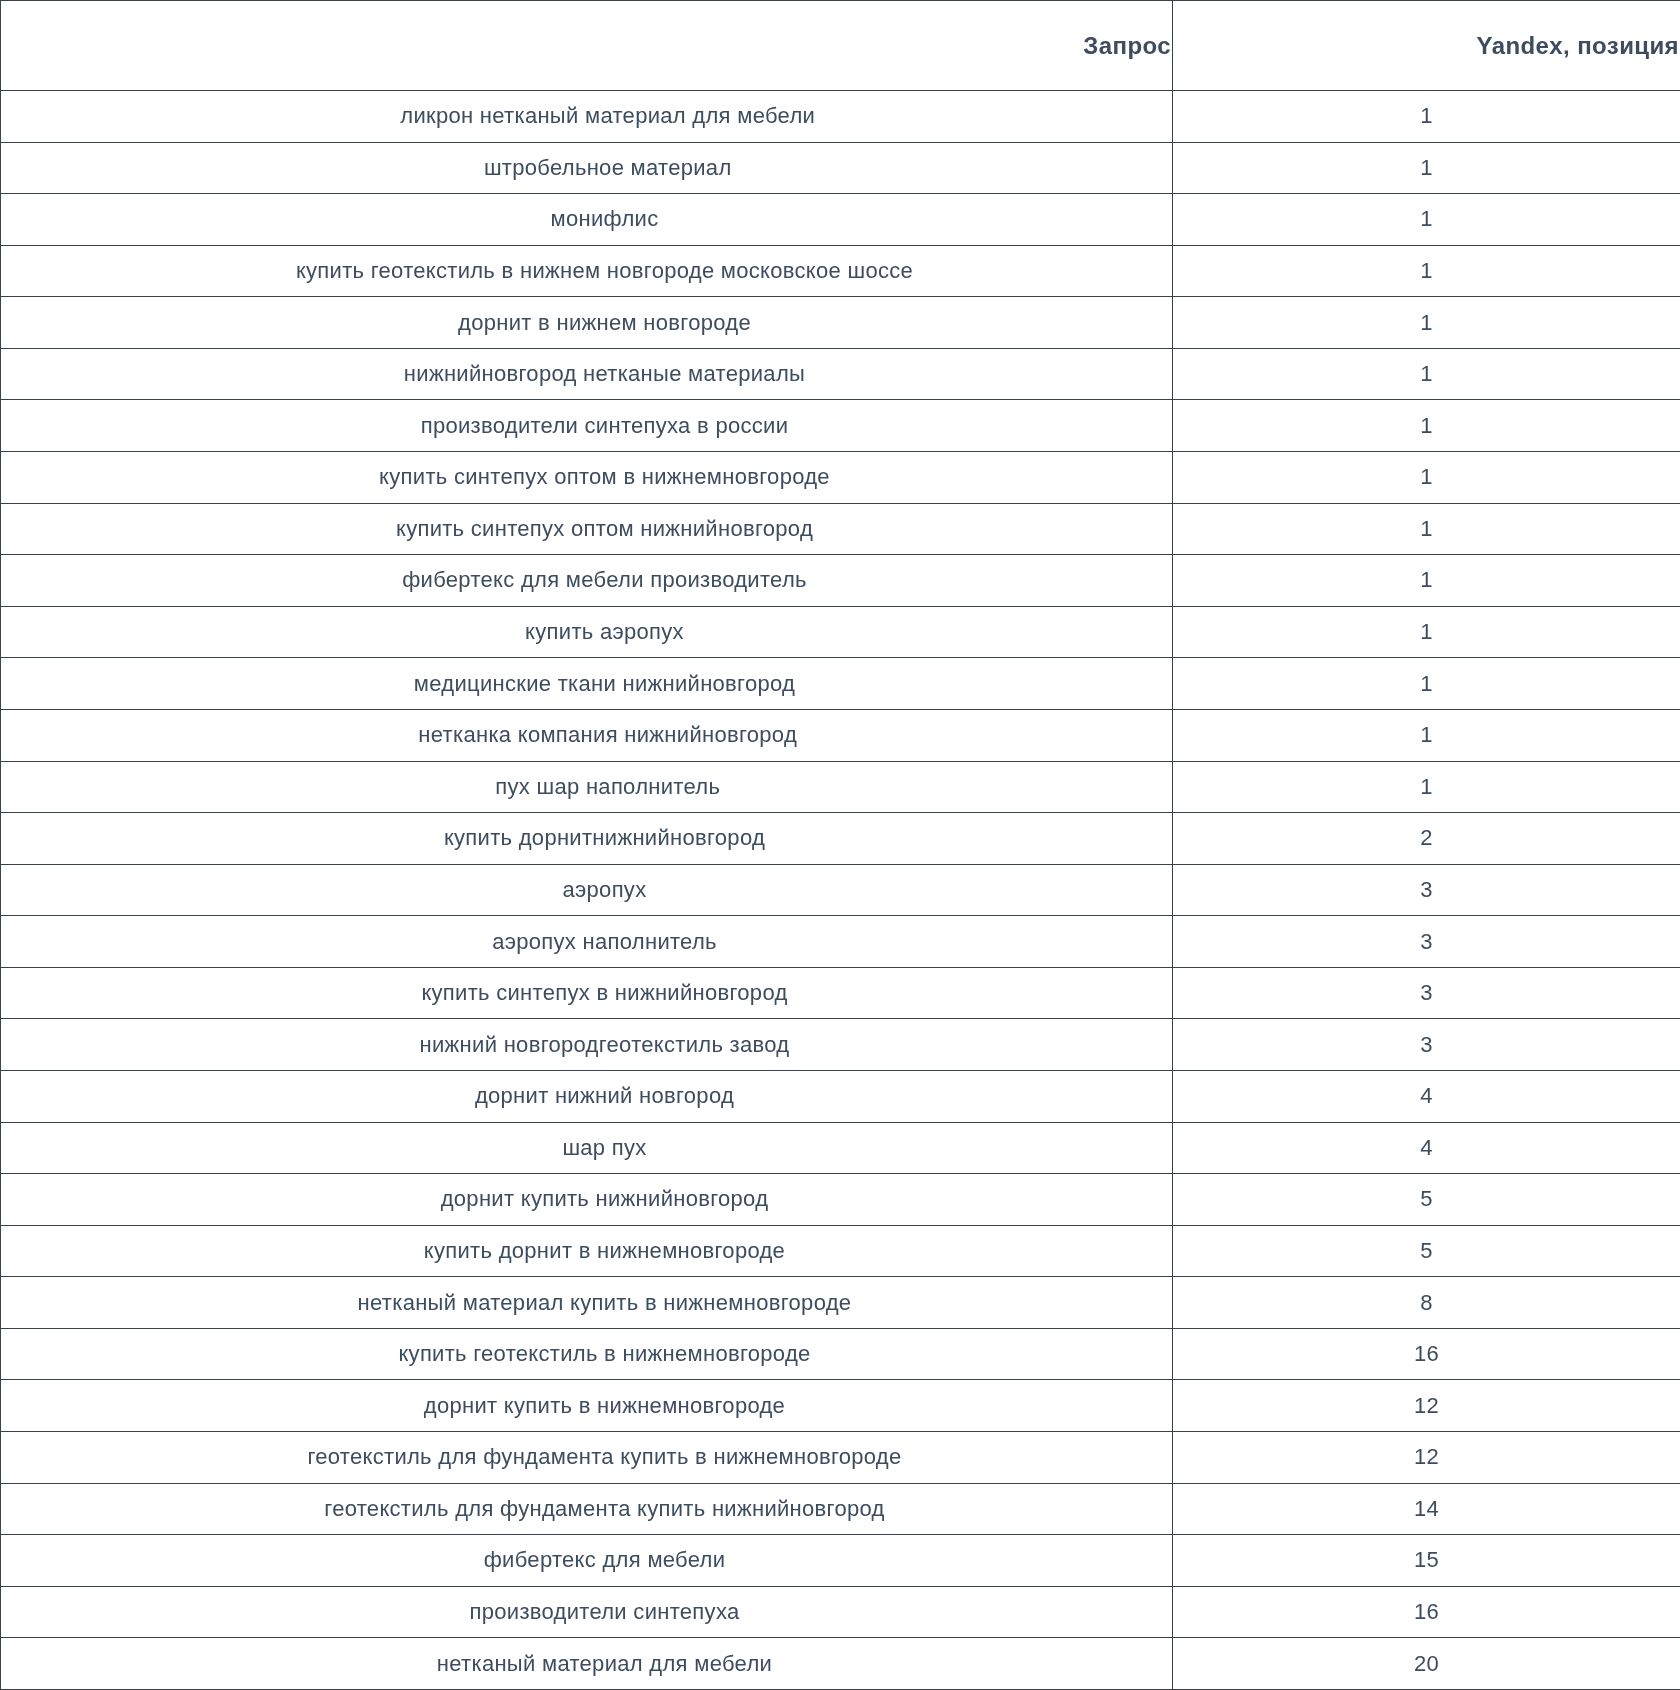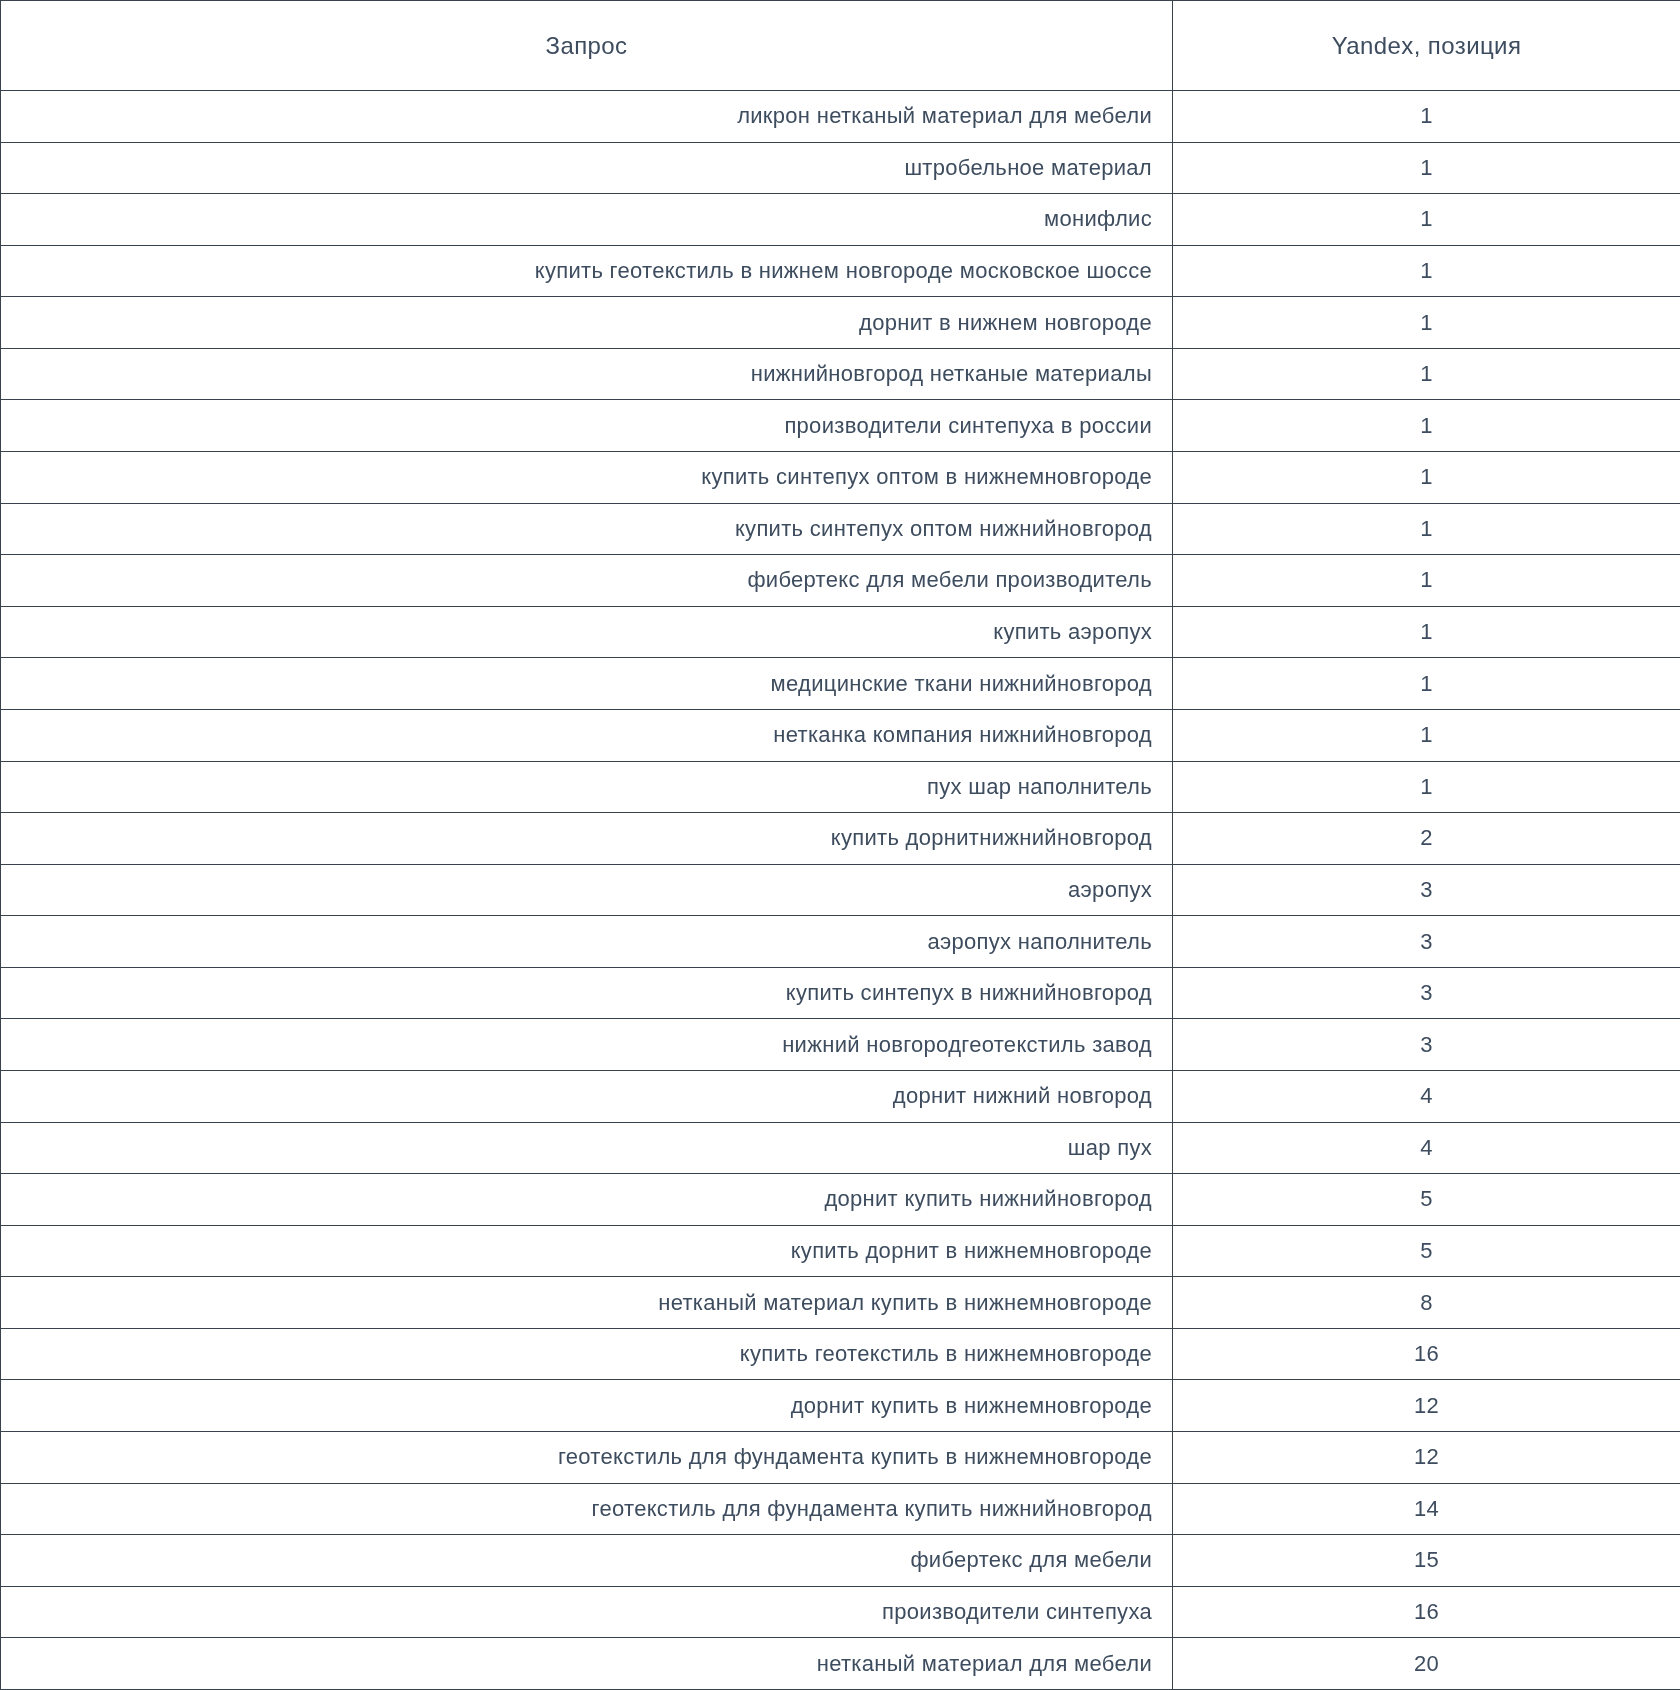--- a/index.html
+++ b/index.html
@@ -21,32 +21,32 @@
   }
   table.positions-table th,
   table.positions-table td {
     border: 1px solid #39434e;
     color: #3d4c5e;
     box-sizing: border-box;
     vertical-align: middle;
   }
   table.positions-table th {
     font-size: 24px;
-    font-weight: 400;
-    text-align: center;
+    font-weight: 700;
+    text-align: right;
     height: 90px;
     letter-spacing: 0.4px;
   }
   table.positions-table td {
     font-size: 22px;
     height: 50px;
     letter-spacing: 0.3px;
   }
   td.query-cell {
-    text-align: right;
+    text-align: center;
     padding-left: 56px;
     padding-right: 20px;
     white-space: pre-wrap;
     overflow: hidden;
   }
   td.position-cell {
     text-align: center;
   }
   col.query-col { width: 1172px; }
   col.position-col { width: 508px; }

